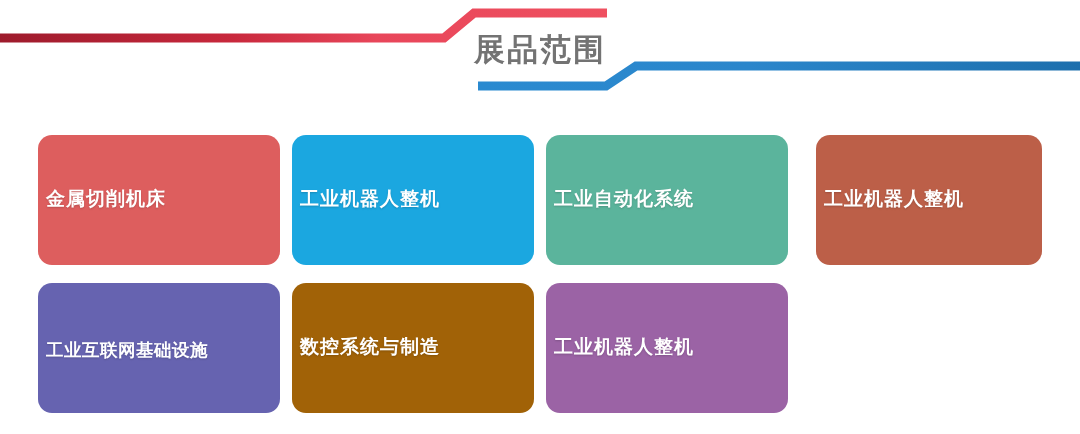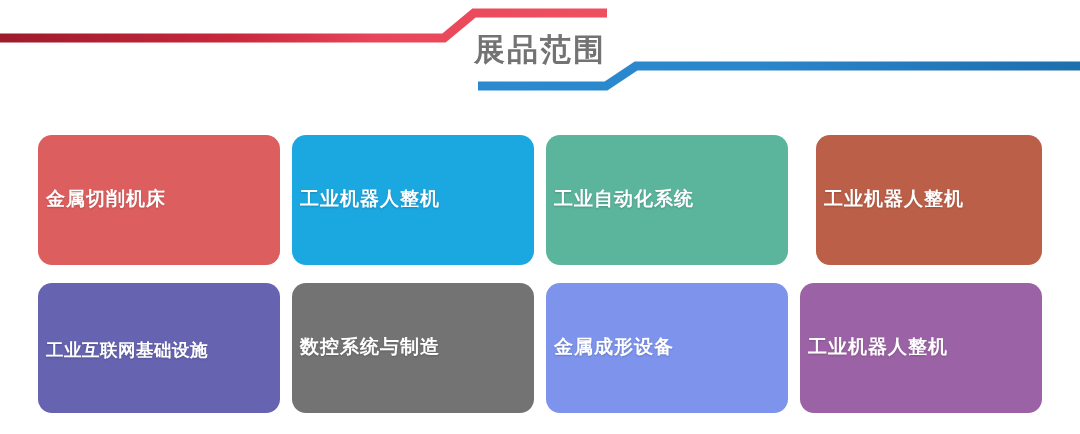--- a/index.html
+++ b/index.html
@@ -119,22 +119,19 @@
     </div>
     <div class="category-card" style="background: rgb(91, 180, 156);">
       <span class="category-card-label">工业自动化系统</span>
     </div>
     <div class="category-card" style="background: rgb(188, 95, 72); margin-left: 16px;">
       <span class="category-card-label">工业机器人整机</span>
     </div>
     <div class="category-card" style="background: rgb(102, 99, 176);">
       <span class="category-card-label compact">工业互联网基础设施</span>
     </div>
-    <div class="category-card" style="background: #737373;">
+    <div class="category-card" style="background: #a16207;">
       <span class="category-card-label">数控系统与制造</span>
-    </div>
-    <div class="category-card" style="background: rgb(125, 147, 236);">
-      <span class="category-card-label">金属成形设备</span>
     </div>
     <div class="category-card" style="background: rgb(155, 99, 165);">
       <span class="category-card-label">工业机器人整机</span>
     </div>
   </div>
 
 </body></html>

